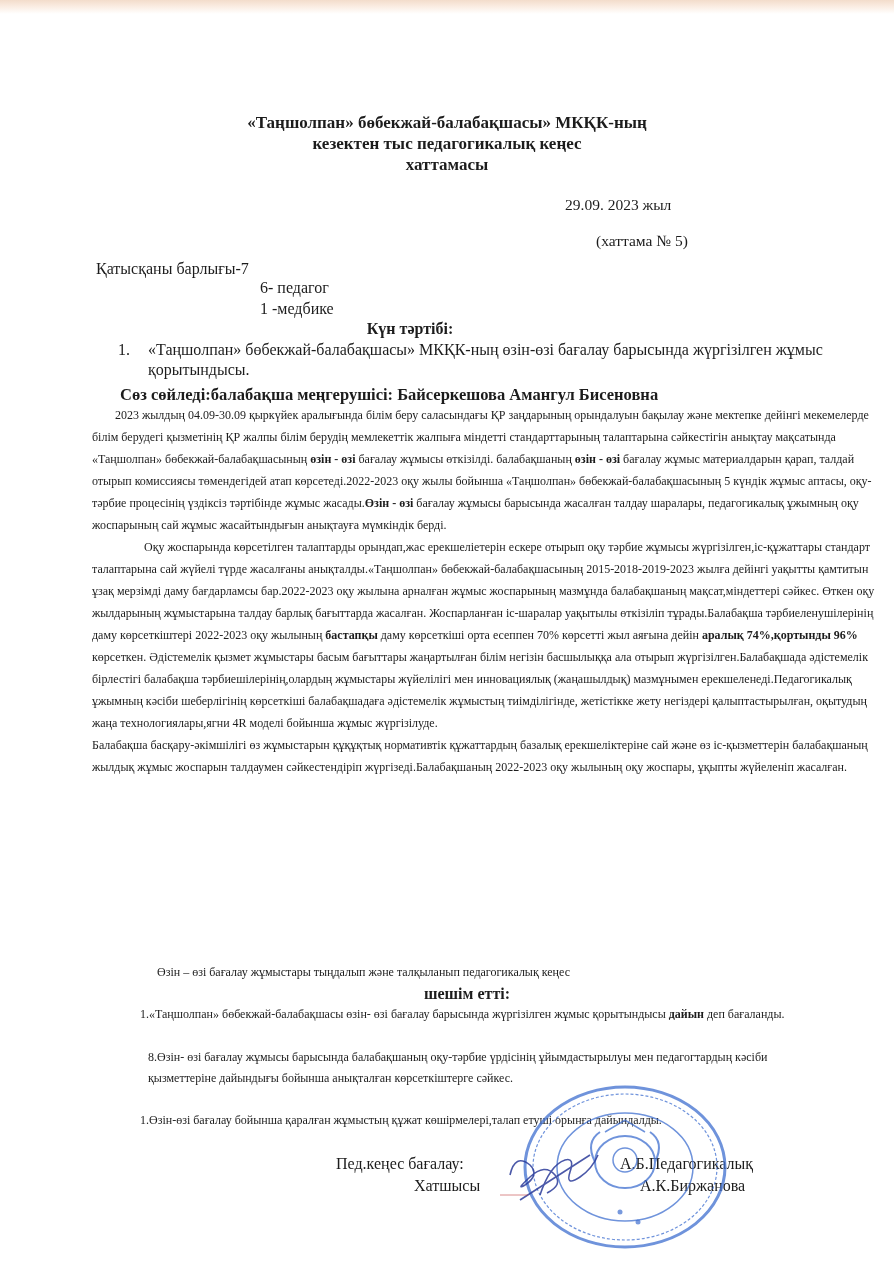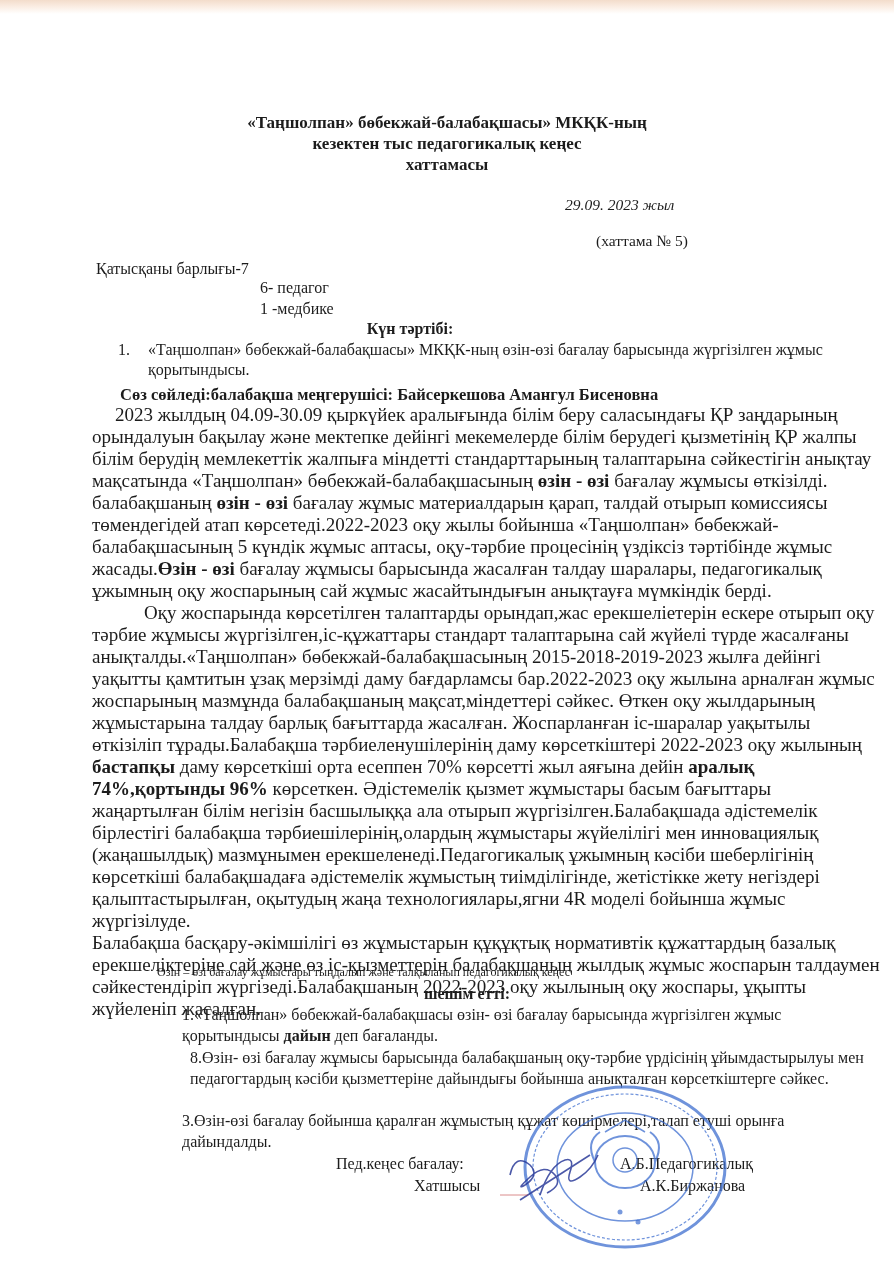--- a/index.html
+++ b/index.html
@@ -16,52 +16,52 @@
   }
   .page { position: absolute; left: 0; top: 0; width: 894px; height: 1280px; }
   .title {
     position: absolute; left: 0; width: 894px; text-align: center;
     font-weight: bold; font-size: 17px; line-height: 20px;
     font-family: "Liberation Serif", serif;
   }
   .t1 { top: 113px; }
   .t2 { top: 134px; }
   .t3 { top: 155px; }
-  .date { position: absolute; left: 565px; top: 196px; font-size: 15.5px; font-style: italic; }
+  .date { position: absolute; left: 565px; top: 196px; font-size: 15.5px; }
   .protocol { position: absolute; left: 596px; top: 232px; font-size: 15.5px; }
   .attended { position: absolute; left: 96px; top: 260px; font-size: 16px; }
   .att-sub1 { position: absolute; left: 260px; top: 279px; font-size: 16px; }
   .att-sub2 { position: absolute; left: 260px; top: 300px; font-size: 16px; }
   .agenda-title {
     position: absolute; left: 0; width: 820px; top: 320px; text-align: center;
     font-weight: bold; font-size: 16px;
   }
   .agenda-item { position: absolute; left: 118px; top: 340px; width: 740px; font-size: 16px; line-height: 20px; }
   .agenda-item .num { position: absolute; left: 0; top: 0; }
   .agenda-item .txt { position: absolute; left: 30px; top: 0; width: 720px; }
   .speaker {
     position: absolute; left: 120px; top: 385px; font-weight: bold; font-size: 16.5px;
   }
   .body-text {
     position: absolute; left: 92px; top: 404px; width: 790px;
-    font-size: 19px; line-height: 22px; text-align: left;
+    font-size: 12px; line-height: 22px; text-align: left;
   }
   .body-text p { margin: 0; }
   .indent-small { text-indent: 23px; }
   .indent-big { text-indent: 52px; }
   .body-text b { font-weight: bold; }
   .decision-head {
     position: absolute; left: 0; width: 727px; top: 965px; text-align: center; font-size: 12px;
   }
   .decision-title {
     position: absolute; left: 0; width: 894px; top: 985px; text-align: center;
     font-weight: bold; font-size: 16px; padding-left: 20px;
   }
   .decision {
-    position: absolute; left: 140px; width: 680px; font-size: 16px; line-height: 21px; margin-left: 42px;
+    position: absolute; left: 140px; width: 680px; font-size: 12px; line-height: 21px;
   }
   .d1 { top: 1004px; }
   .d2 { top: 1047px; left: 148px; }
   .d3 { top: 1110px; left: 140px; }
   .sig-label { position: absolute; font-size: 16px; }
   .chair-label { left: 336px; top: 1155px; }
   .chair-name { left: 620px; top: 1155px; }
   .sec-label { left: 414px; top: 1177px; }
   .sec-name { left: 640px; top: 1177px; }
   .stamp {
@@ -100,21 +100,21 @@
     <p class="indent-small"><span>2023 жылдың 04.09-30.09 қыркүйек аралығында білім беру саласындағы ҚР заңдарының орындалуын бақылау және мектепке дейінгі мекемелерде білім берудегі қызметінің ҚР жалпы білім берудің мемлекеттік жалпыға міндетті стандарттарының талаптарына сәйкестігін анықтау мақсатында «Таңшолпан» бөбекжай-балабақшасының </span><b>өзін - өзі</b><span> бағалау жұмысы  өткізілді. балабақшаның </span><b>өзін - өзі</b><span> бағалау жұмыс материалдарын қарап, талдай отырып  комиссиясы төмендегідей  атап көрсетеді.2022-2023 оқу жылы бойынша «Таңшолпан» бөбекжай-балабақшасының  5 күндік жұмыс аптасы, оқу-тәрбие процесінің үздіксіз тәртібінде жұмыс жасады.</span><b>Өзін - өзі</b><span> бағалау жұмысы  барысында жасалған талдау шаралары, педагогикалық ұжымның оқу жоспарының сай жұмыс жасайтындығын анықтауға мүмкіндік берді.</span></p>
     <p class="indent-big"><span>Оқу жоспарында көрсетілген талаптарды орындап,жас ерекшеліетерін ескере отырып оқу тәрбие жұмысы жүргізілген,іс-құжаттары стандарт талаптарына сай жүйелі түрде жасалғаны анықталды.«Таңшолпан» бөбекжай-балабақшасының 2015-2018-2019-2023 жылға дейінгі уақытты қамтитын ұзақ мерзімді даму  бағдарламсы бар.2022-2023 оқу жылына арналған жұмыс жоспарының мазмұнда балабақшаның мақсат,міндеттері сәйкес. Өткен оқу жылдарының жұмыстарына талдау барлық бағыттарда жасалған. Жоспарланған іс-шаралар уақытылы өткізіліп тұрады.Балабақша тәрбиеленушілерінің  даму көрсеткіштері 2022-2023 оқу жылының </span><b>бастапқы</b><span> даму көрсеткіші орта есеппен 70% көрсетті жыл аяғына дейін </span><b>аралық 74%,қортынды 96%</b><span> көрсеткен. Әдістемелік қызмет жұмыстары басым бағыттары жаңартылған білім негізін басшылыққа ала отырып жүргізілген.Балабақшада әдістемелік бірлестігі балабақша тәрбиешілерінің,олардың жұмыстары жүйелілігі мен инновациялық (жаңашылдық) мазмұнымен ерекшеленеді.Педагогикалық ұжымның кәсіби шеберлігінің көрсеткіші балабақшадаға әдістемелік жұмыстың тиімділігінде, жетістікке жету негіздері қалыптастырылған, оқытудың жаңа технологиялары,ягни 4R моделі бойынша жұмыс жүргізілуде.</span></p>
     <p>Балабақша басқару-әкімшілігі өз жұмыстарын құқұқтық нормативтік құжаттардың базалық ерекшеліктеріне сай және өз іс-қызметтерін балабақшаның жылдық жұмыс жоспарын талдаумен сәйкестендіріп жүргізеді.Балабақшаның 2022-2023 оқу жылының оқу жоспары, ұқыпты жүйеленіп жасалған.</p>
   </div>
 
   <div class="decision-head">Өзін – өзі бағалау жұмыстары тыңдалып және талқыланып педагогикалық кеңес</div>
   <div class="decision-title">шешім етті:</div>
 
   <div class="decision d1"><span>1.«Таңшолпан» бөбекжай-балабақшасы өзін- өзі бағалау барысында жүргізілген жұмыс қорытындысы </span><b>дайын</b><span> деп бағаланды.</span></div>
   <div class="decision d2">8.Өзін- өзі бағалау жұмысы барысында балабақшаның оқу-тәрбие үрдісінің ұйымдастырылуы мен педагогтардың кәсіби қызметтеріне  дайындығы бойынша анықталған көрсеткіштерге сәйкес.</div>
-  <div class="decision d3">3.Өзін-өзі бағалау бойынша қаралған жұмыстың құжат көшірмелері,талап етуші орынға дайындалды.</div>
+  <div class="decision d3">1.Өзін-өзі бағалау бойынша қаралған жұмыстың құжат көшірмелері,талап етуші орынға дайындалды.</div>
 
   <div class="sig-label chair-label">Пед.кеңес бағалау:</div>
   <div class="sig-label chair-name">А.Б.Педагогикалық</div>
   <div class="sig-label sec-label">Хатшысы</div>
   <div class="sig-label sec-name">А.К.Биржанова</div>
 
   <svg class="stamp" viewBox="0 0 210 170">
     <g fill="none" stroke="#3f6fd0" opacity="0.75">
       <ellipse cx="105" cy="85" rx="100" ry="80" stroke-width="3"></ellipse>
       <ellipse cx="105" cy="85" rx="92" ry="73" stroke-width="1.2" stroke-dasharray="3 2"></ellipse>

